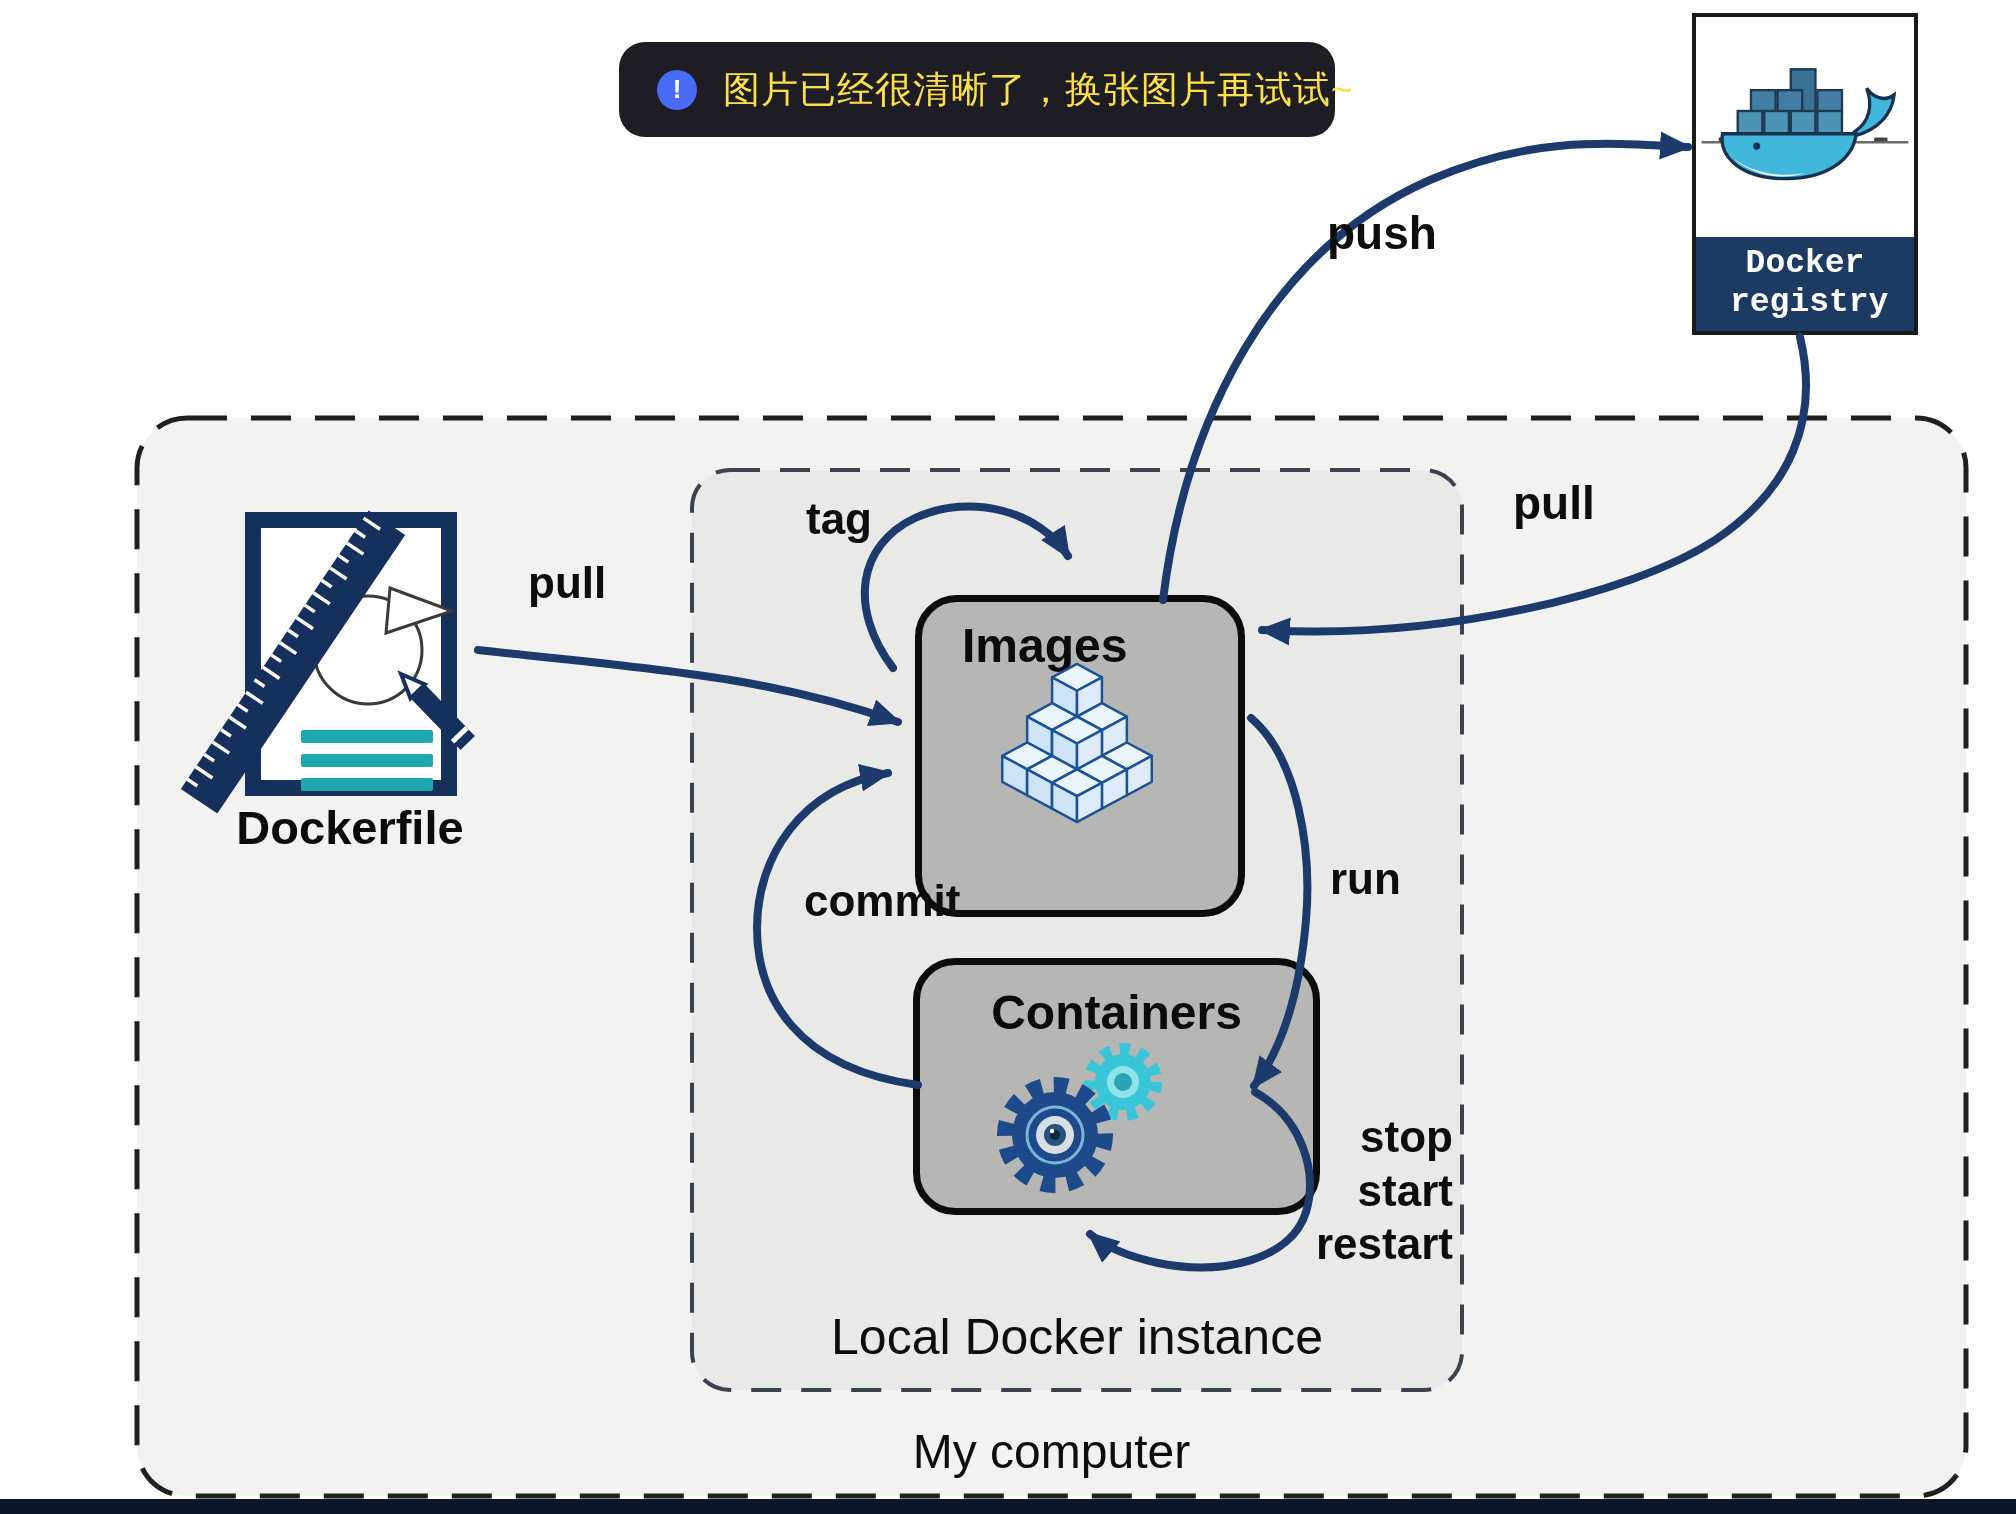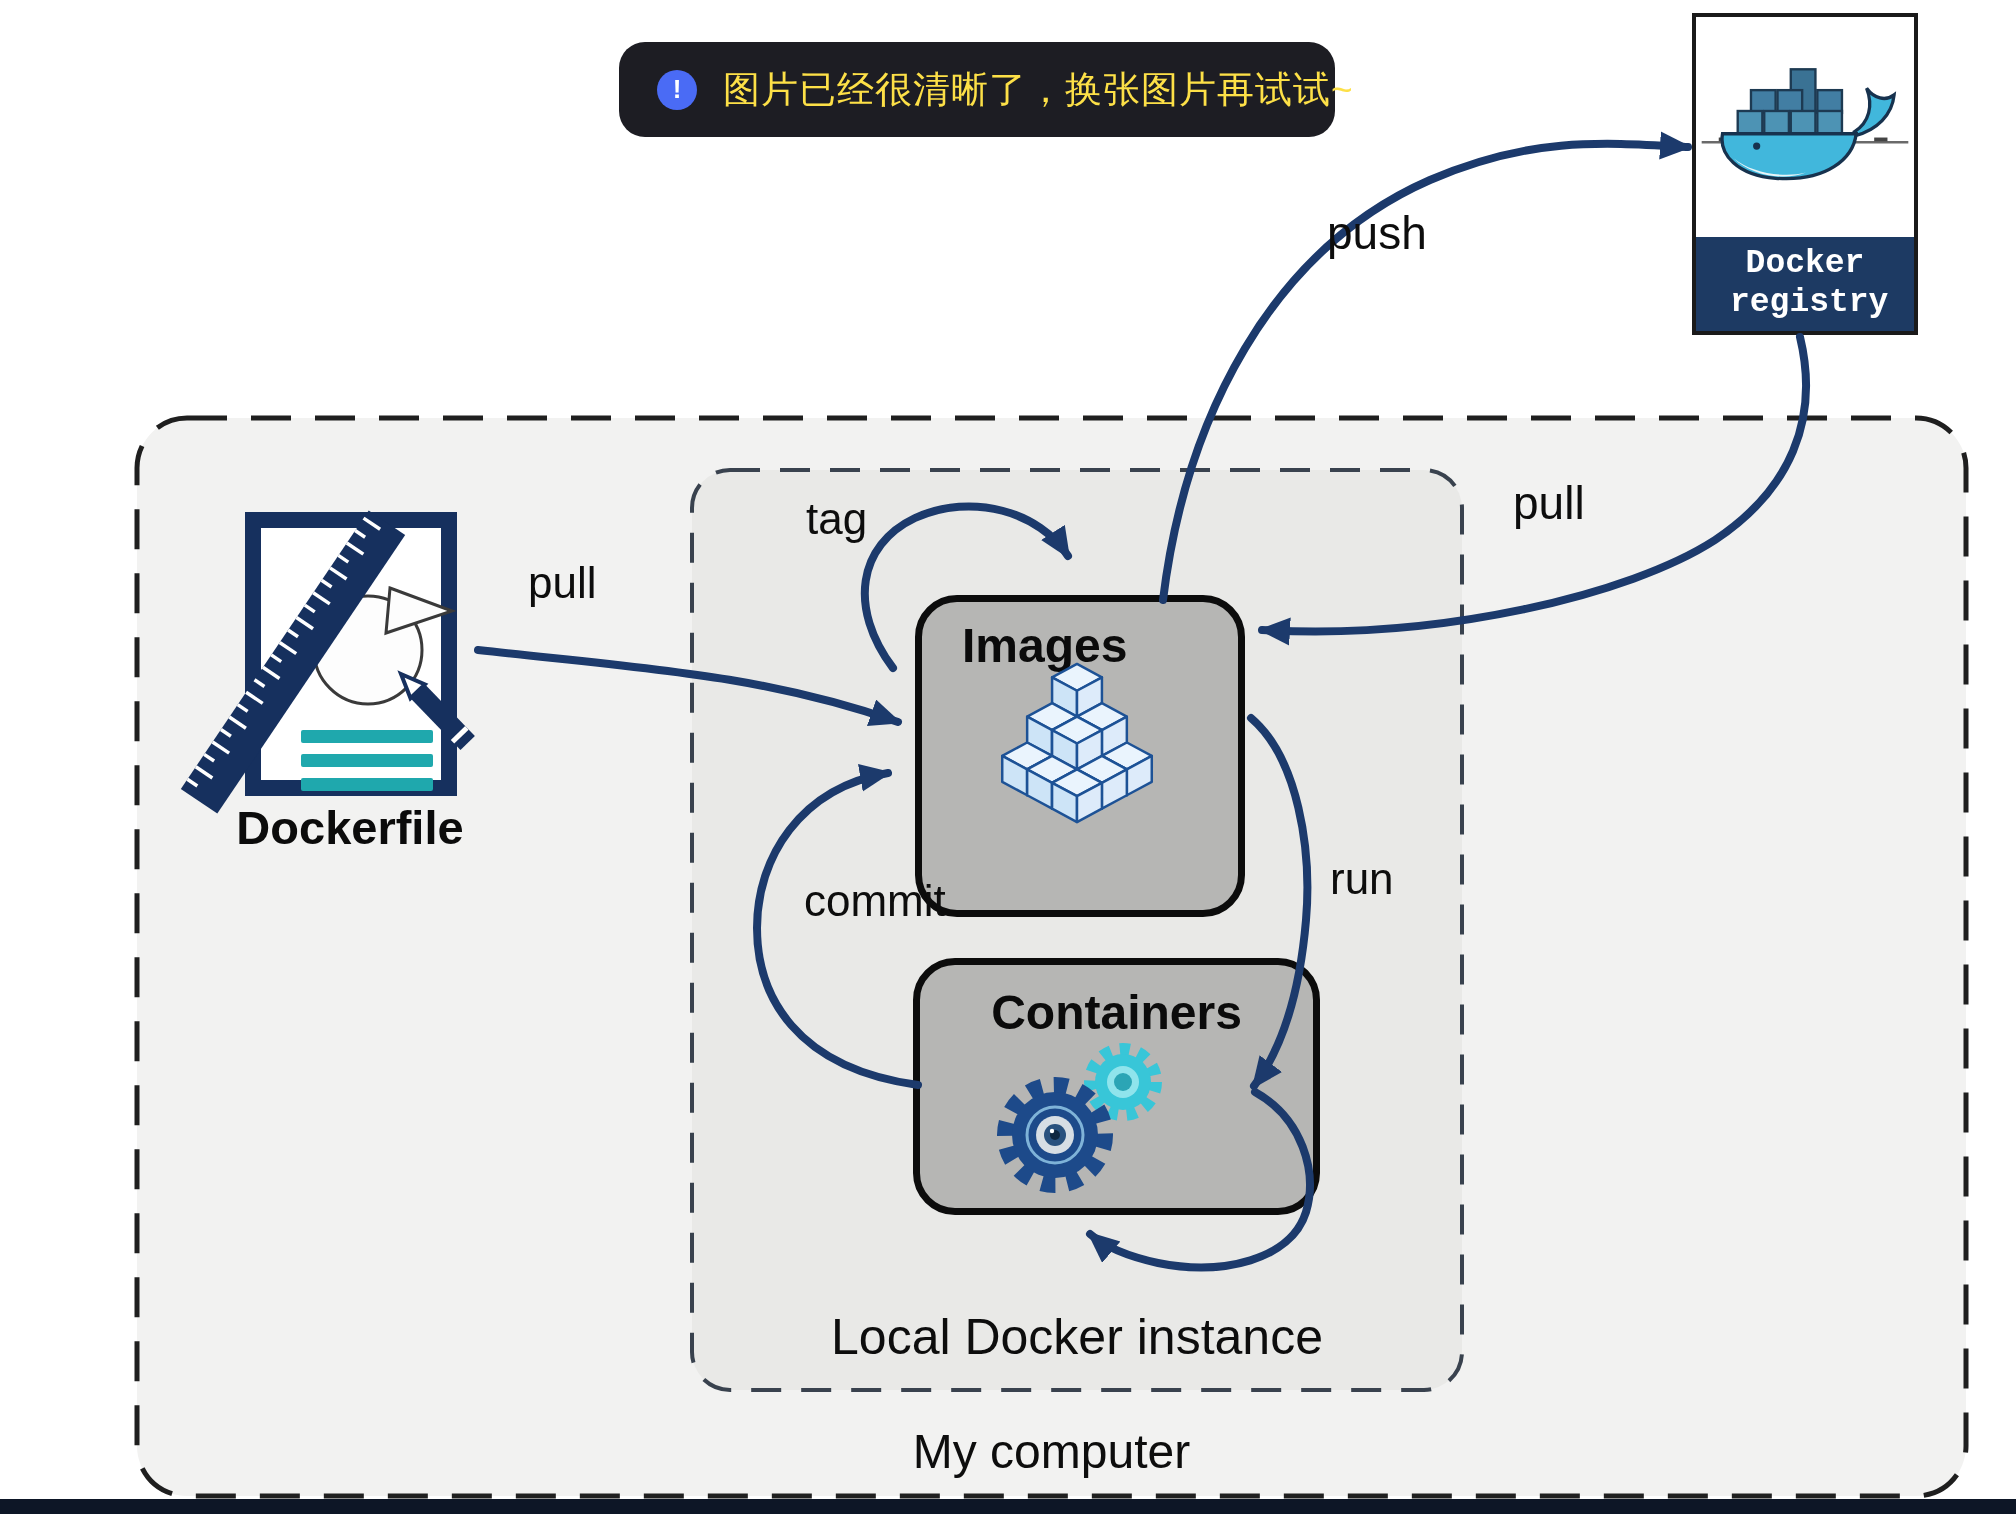--- a/index.html
+++ b/index.html
@@ -37,21 +37,21 @@
   .title-containers{margin:20px 0 0 0;text-align:center;}
   .cubes-svg{position:absolute;left:992px;top:662px;width:170px;height:162px;}
   .gears-svg{position:absolute;left:975px;top:1010px;width:230px;height:195px;}
 
   
   .dockerfile-svg{position:absolute;left:152px;top:492px;width:332px;height:330px;}
   .dockerfile-label{position:absolute;left:170px;top:800px;width:360px;text-align:center;
                     font-weight:bold;font-size:47px;color:#0b0b0b;}
 
   
-  .edge-label{position:absolute;color:#0d0d0d;font-weight:normal;font-size:44px;white-space:nowrap;text-align:right;}
+  .edge-label{position:absolute;color:#0d0d0d;font-weight:bold;font-size:44px;white-space:nowrap;text-align:right;}
   .lbl-build{left:528px;top:558px;}
   .lbl-tag{left:806px;top:494px;}
   .lbl-push{left:1327px;top:206px;font-size:46px;}
   .lbl-pull{left:1513px;top:476px;font-size:46px;}
   .lbl-commit{left:804px;top:876px;}
   .lbl-run{left:1330px;top:854px;}
   .lbl-lifecycle{left:1316px;top:1110px;line-height:1.22;}
 
   .bottom-bar{position:absolute;left:0;top:1499px;width:2016px;height:15px;background:#0d1626;}
 </style>
@@ -217,20 +217,25 @@
       <path d="M 1255,1092 C 1302,1118 1318,1172 1306,1212 C 1291,1260 1222,1276 1158,1263 C 1126,1256 1104,1246 1090,1234" marker-end="url(#ah)"></path>
     </g>
   </svg>
 
   <div class="edge-label lbl-build">pull</div>
   <div class="edge-label lbl-tag">tag</div>
   <div class="edge-label lbl-push">push</div>
   <div class="edge-label lbl-pull">pull</div>
   <div class="edge-label lbl-commit">commit</div>
   <div class="edge-label lbl-run">run</div>
+  <div class="edge-label lbl-lifecycle">
+    <div>stop</div>
+    <div>start</div>
+    <div>restart</div>
+  </div>
 
   <div class="region-label label-outer">My computer</div>
   <div class="region-label label-inner">Local Docker instance</div>
 
   <div class="toast">
     <div class="toast-icon">!</div>
     <div class="toast-text">图片已经很清晰了，换张图片再试试~</div>
   </div>
 
   <div class="bottom-bar"></div>

